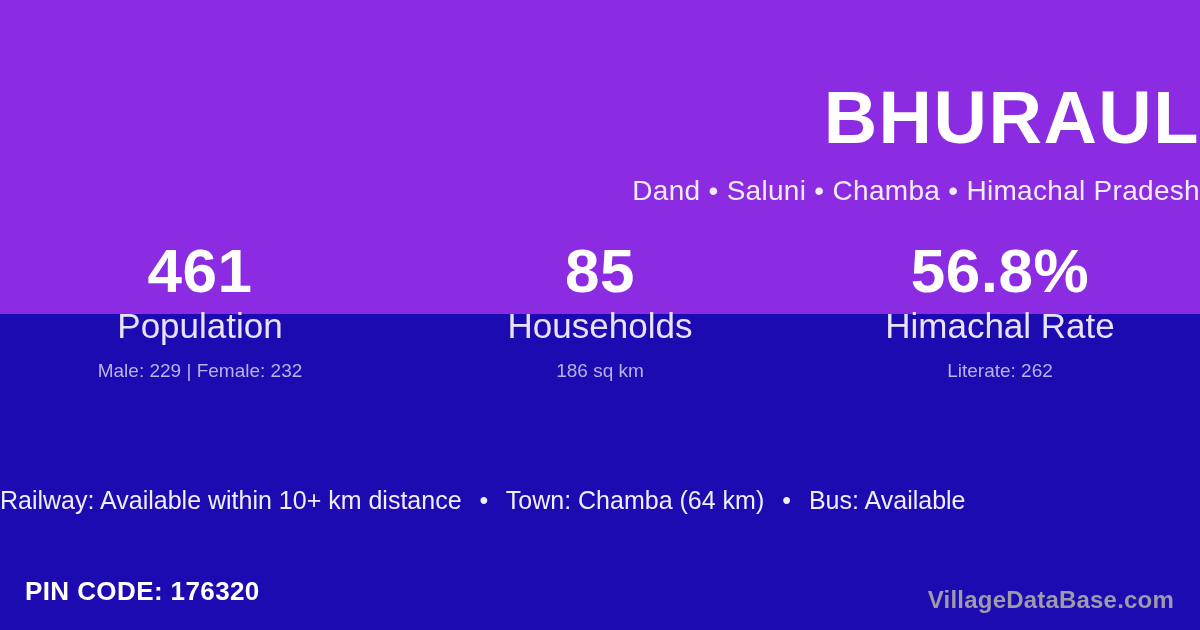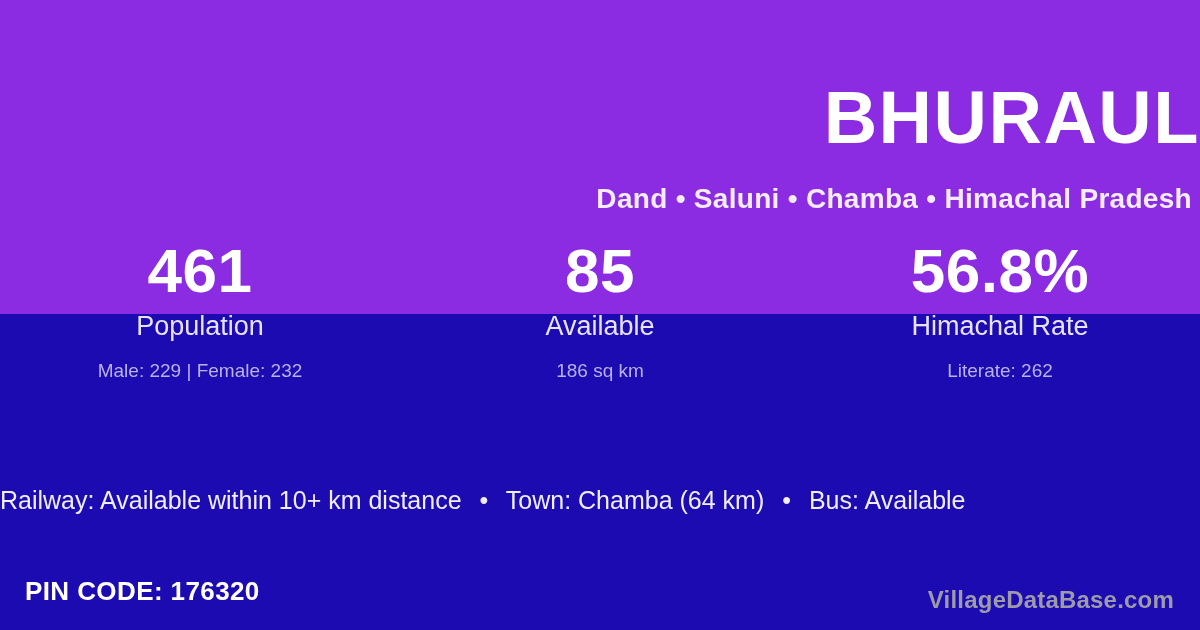--- a/index.html
+++ b/index.html
@@ -34,24 +34,24 @@
   #village-title {
     margin: 0;
     padding-top: 82px;
     font-size: 74px;
     font-weight: 700;
     letter-spacing: 1.5px;
     line-height: 0.98;
     color: #ffffff;
   }
   #village-subtitle {
-    margin: 8px;
+    margin: 0;
     padding-top: 20px;
     font-size: 28px;
-    font-weight: 700;
+    font-weight: 400;
     letter-spacing: 0.3px;
     color: #f4ecfd;
   }
   
   #stats-row {
     position: absolute;
     left: 0;
     top: 236px;
     width: 1200px;
     display: flex;
@@ -62,21 +62,21 @@
   }
   .stat-value {
     font-size: 62px;
     font-weight: 700;
     line-height: 70px;
     letter-spacing: 0.5px;
     color: #ffffff;
   }
   .stat-label {
     margin-top: 4px;
-    font-size: 27px;
+    font-size: 35px;
     font-weight: 400;
     line-height: 32px;
     color: #e8e3fb;
   }
   .stat-sub {
     margin-top: 17px;
     font-size: 19px;
     font-weight: 400;
     line-height: 23px;
     color: #b9b2e6;
@@ -144,21 +144,21 @@
   <div id="stats-row">
 
     <div class="stat-col">
       <div class="stat-value">461</div>
       <div class="stat-label">Population</div>
       <div class="stat-sub">Male: 229 | Female: 232</div>
     </div>
 
     <div class="stat-col">
       <div class="stat-value">85</div>
-      <div class="stat-label">Available</div>
+      <div class="stat-label">Households</div>
       <div class="stat-sub">186 sq km</div>
     </div>
 
     <div class="stat-col">
       <div class="stat-value">56.8%</div>
       <div class="stat-label">Himachal Rate</div>
       <div class="stat-sub">Literate: 262</div>
     </div>
 
   </div>

